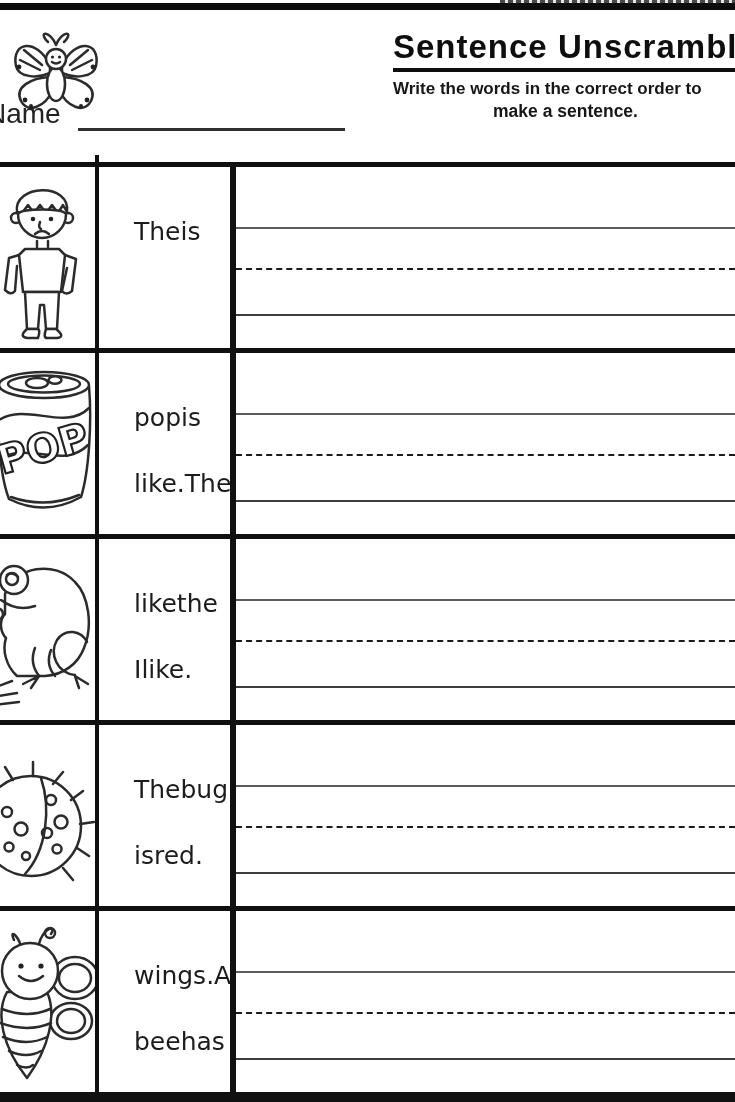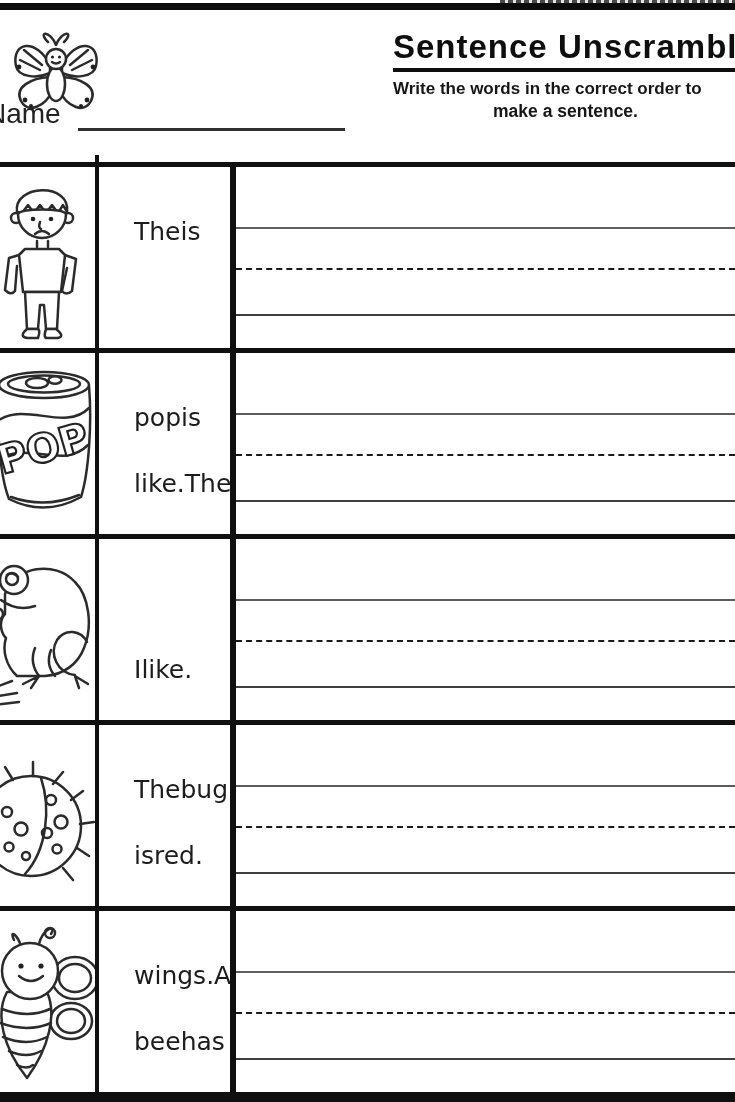--- a/index.html
+++ b/index.html
@@ -159,20 +159,24 @@
           <path class="l" d="M14,56 q16,12 34,6"></path>
           <circle class="s" cx="10" cy="70" r="6"></circle>
           <circle class="s" cx="8" cy="82" r="5"></circle>
           <path class="l" d="M48,104 C44,114 46,124 52,132 M64,106 C60,116 62,125 68,132"></path>
           <path class="l" d="M88,131 C70,129 62,110 70,96 C78,84 94,86 100,98"></path>
           <path class="l" d="M52,132 l-16,8 M52,132 l-8,12 M88,132 l13,8 M88,132 l4,12"></path>
           <path class="l" d="M1,146 l24,-9 M0,154 l30,-5 M6,161 l26,-3"></path>
         </svg>
       </div>
       <div class="cell-words">
+        <div class="wline w1">
+          <span>like</span>
+          <span>the</span>
+        </div>
         <div class="wline w2">
           <span>I</span>
           <span>like.</span>
         </div>
       </div>
       <div class="cell-write">
         <div class="ln a"></div>
         <div class="ln m"></div>
         <div class="ln b"></div>
       </div>

